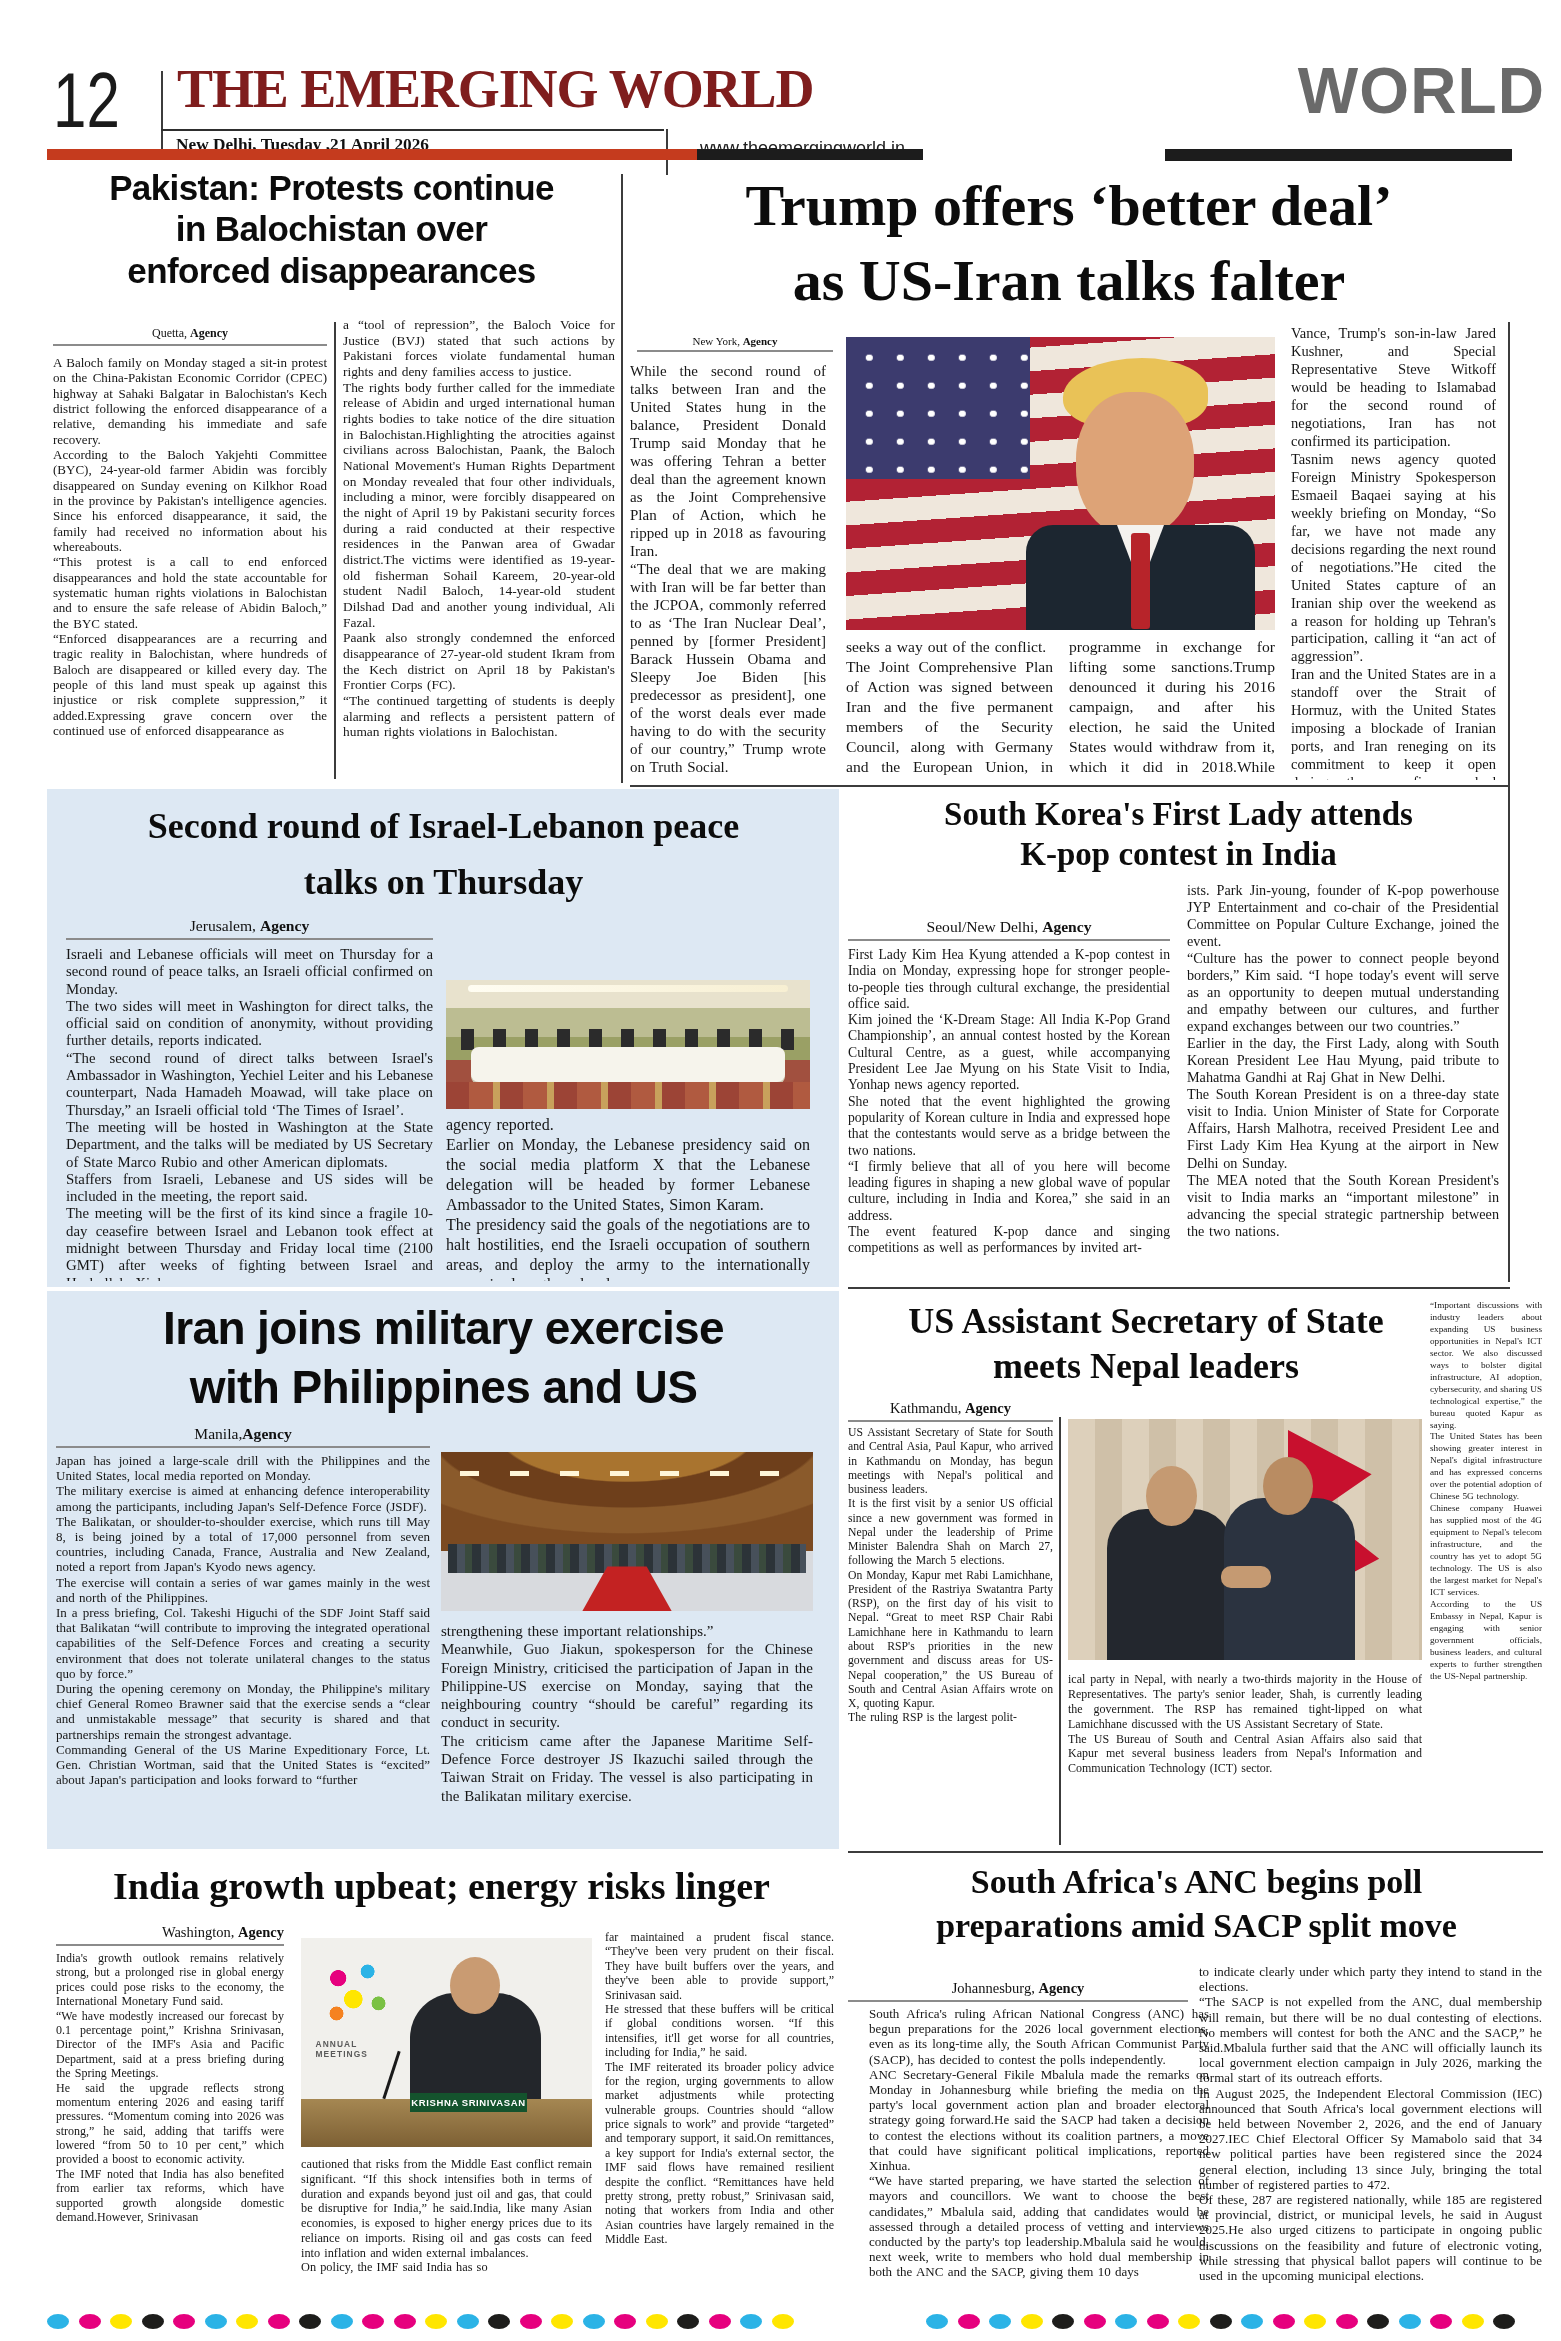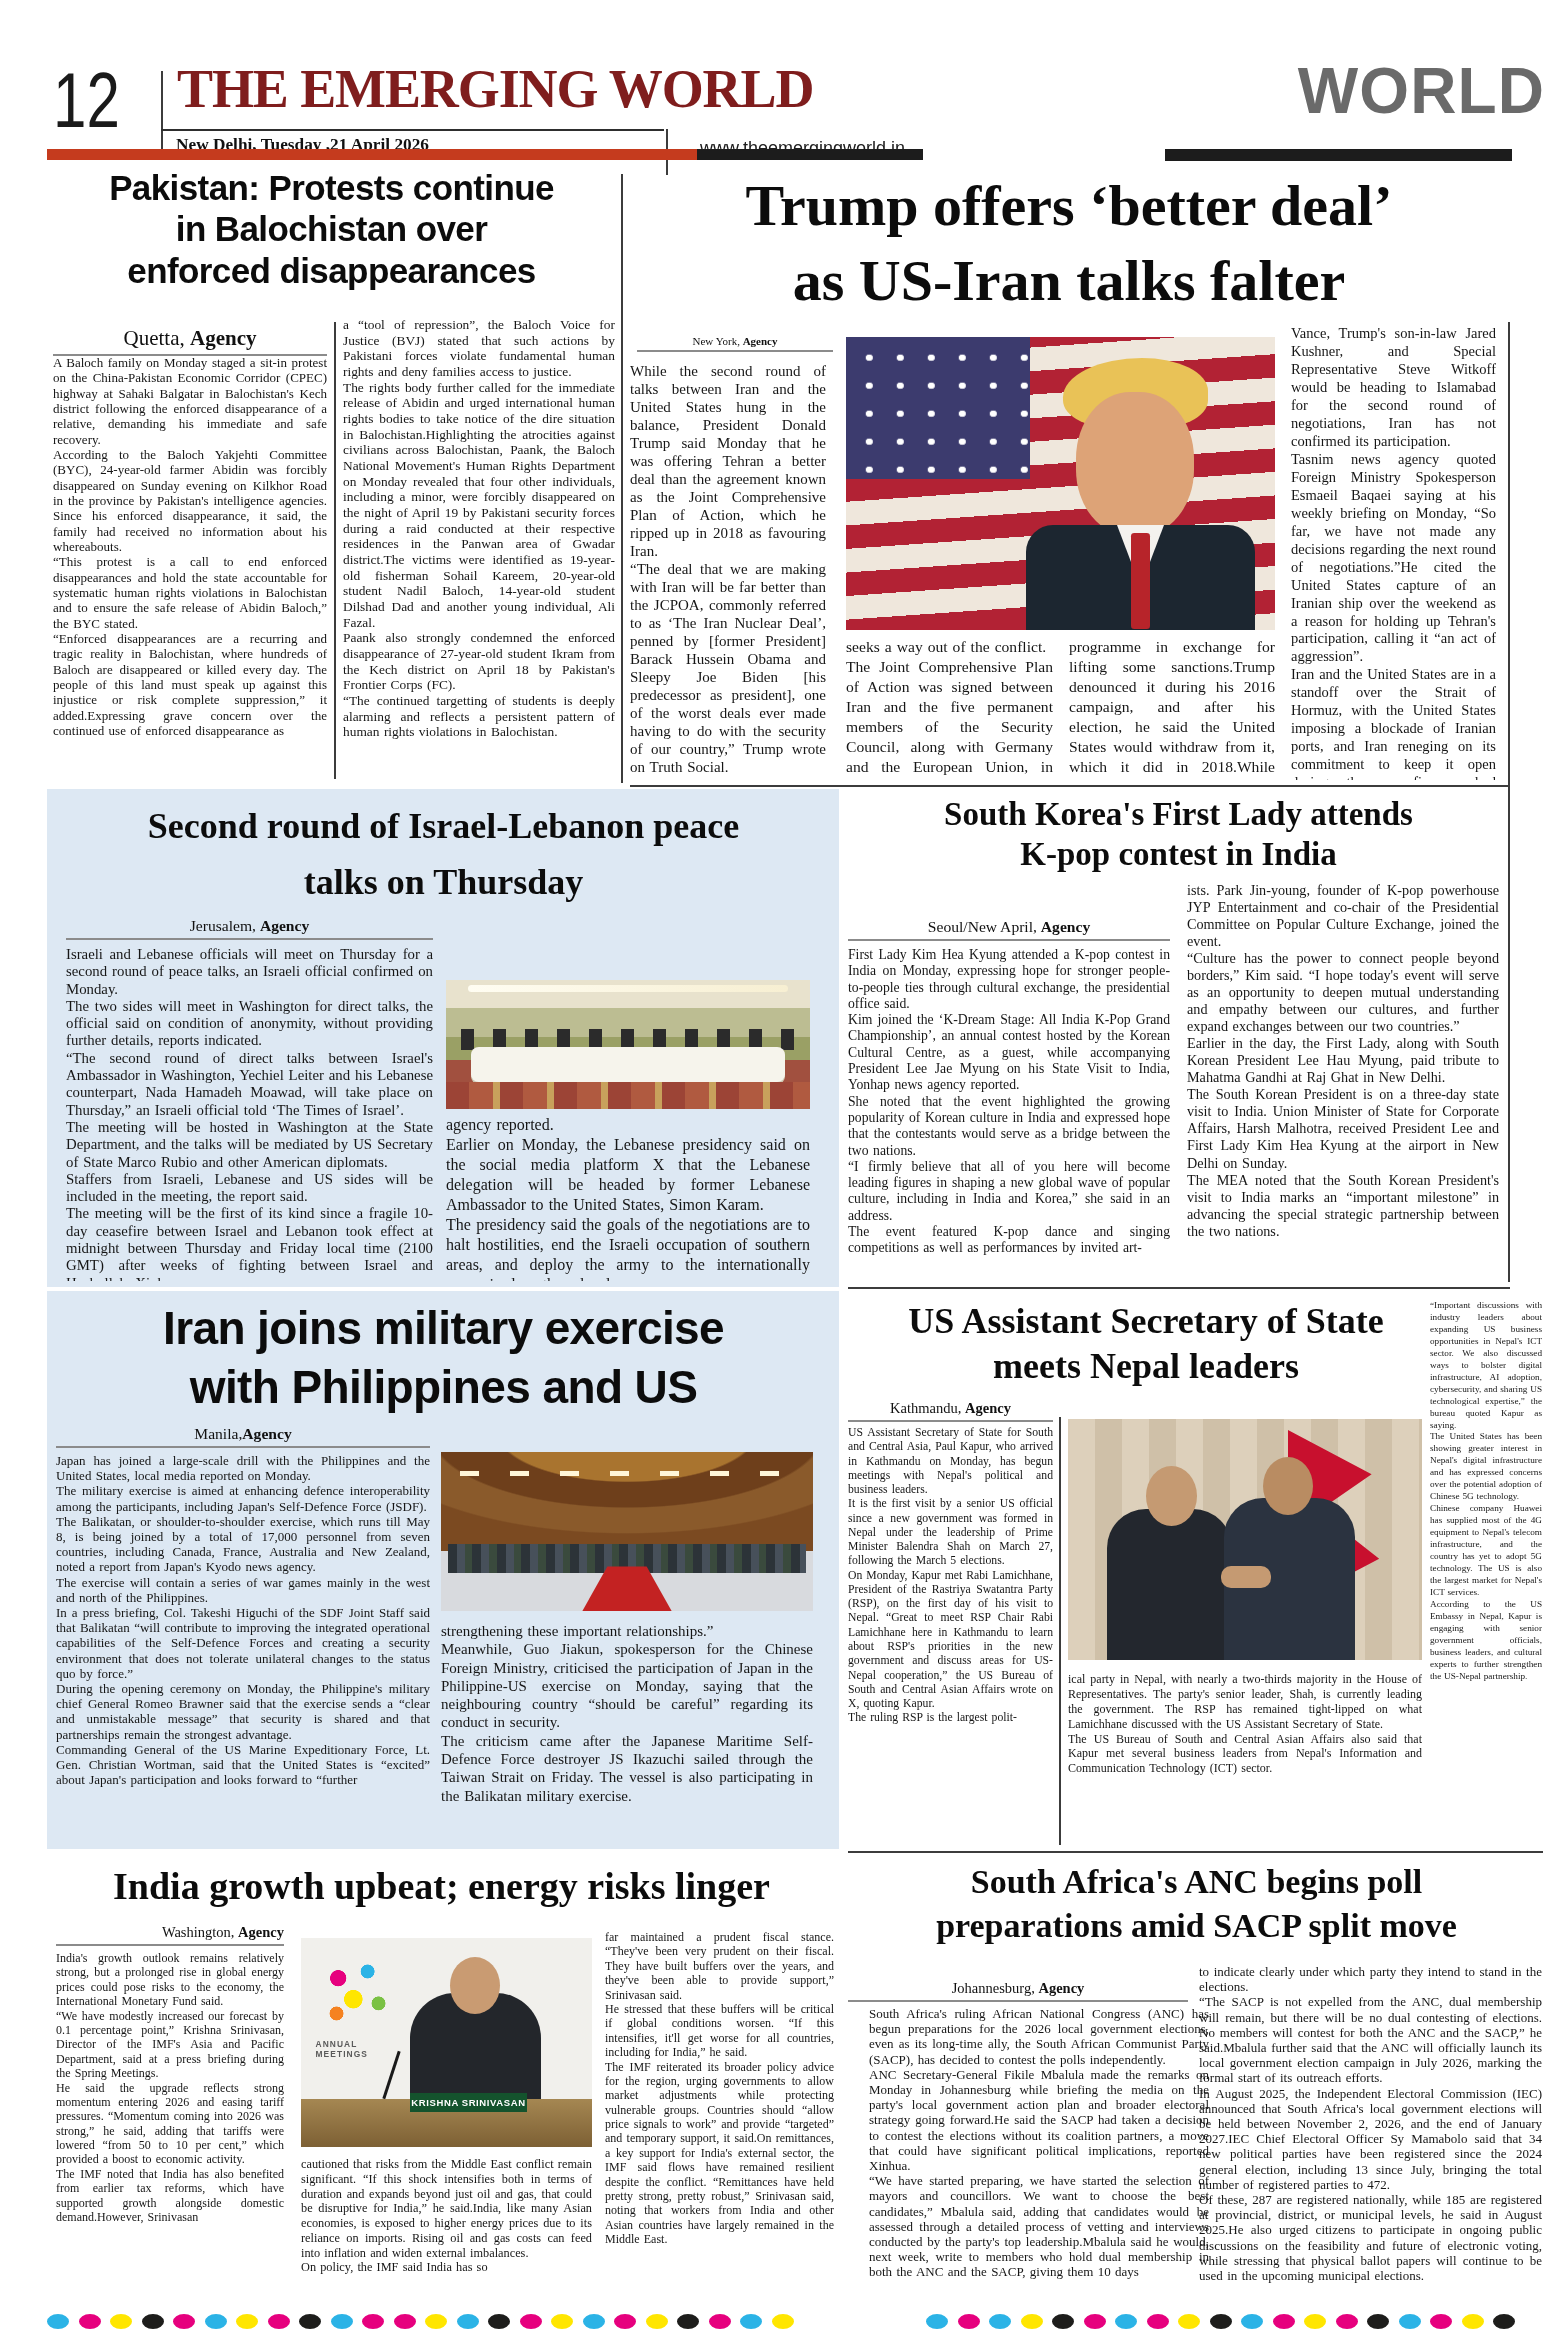--- a/index.html
+++ b/index.html
@@ -28,21 +28,21 @@
 <div class="abs sans" style="left:700px;top:138px;font-size:18px;color:#1c1c1c;">www.theemergingworld.in</div>
 <div class="abs sans" style="left:1277px;top:54px;width:268px;text-align:right;font-size:64px;font-weight:bold;color:#6a6a6a;letter-spacing:1.1px;">WORLD</div>
 <div class="abs" style="left:47px;top:149px;width:650px;height:11px;background:#c53b1e;"></div>
 <div class="abs" style="left:697px;top:149px;width:226px;height:11px;background:#1c1c1c;"></div>
 <div class="abs" style="left:1165px;top:149px;width:347px;height:12.3px;background:#1c1c1c;"></div>
 
 <section>
   <h2 class="abs hl sans" style="left:47px;top:167px;width:569px;font-size:35px;line-height:1.18;margin:0;letter-spacing:-0.6px;">Pakistan: Protests continue
 in Balochistan over
 enforced disappearances</h2>
-  <div class="abs dl" style="left:53px;top:326px;width:274px;font-size:21px;">
+  <div class="abs dl" style="left:53px;top:326px;width:274px;font-size:12px;">
     <span>Quetta,</span>
     <b>Agency</b>
   </div>
   <div class="abs btxt" style="left:53px;top:355px;width:274px;height:425px;font-size:13px;line-height:1.18;">A Baloch family on Monday staged a sit-in protest on the China-Pakistan Economic Corridor (CPEC) highway at Sahaki Balgatar in Balochistan's Kech district following the enforced disappearance of a relative, demanding his immediate and safe recovery.
 According to the Baloch Yakjehti Committee (BYC), 24-year-old farmer Abidin was forcibly disappeared on Sunday evening on Kilkhor Road in the province by Pakistan's intelligence agencies. Since his enforced disappearance, it said, the family had received no information about his whereabouts.
 “This protest is a call to end enforced disappearances and hold the state accountable for systematic human rights violations in Balochistan and to ensure the safe release of Abidin Baloch,” the BYC stated.
 “Enforced disappearances are a recurring and tragic reality in Balochistan, where hundreds of Baloch are disappeared or killed every day. The people of this land must speak up against this injustice or risk complete suppression,” it added.Expressing grave concern over the continued use of enforced disappearance as</div>
   <div class="abs rule" style="left:334px;top:322px;width:1.7px;height:457px;"></div>
   <div class="abs btxt" style="left:343px;top:317px;width:272px;height:463px;font-size:13.4px;line-height:1.17;">a “tool of repression”, the Baloch Voice for Justice (BVJ) stated that such actions by Pakistani forces violate fundamental human rights and deny families access to justice.
 The rights body further called for the immediate release of Abidin and urged international human rights bodies to take notice of the dire situation in Balochistan.Highlighting the atrocities against civilians across Balochistan, Paank, the Baloch National Movement's Human Rights Department on Monday revealed that four other individuals, including a minor, were forcibly disappeared on the night of April 19 by Pakistani security forces during a raid conducted at their respective residences in the Panwan area of Gwadar district.The victims were identified as 19-year-old fisherman Sohail Kareem, 20-year-old student Nadil Baloch, 14-year-old student Dilshad Dad and another young individual, Ali Fazal.
@@ -110,21 +110,21 @@
 
 <section>
   <h2 class="abs hl serif" style="left:848px;top:794px;width:661px;font-size:33px;line-height:1.22;margin:0;">South Korea's First Lady attends
 K-pop contest in India</h2>
   <div class="abs btxt" style="left:1187px;top:882px;width:312px;height:399px;font-size:14.2px;line-height:1.2;">ists. Park Jin-young, founder of K-pop powerhouse JYP Entertainment and co-chair of the Presidential Committee on Popular Culture Exchange, joined the event.
 “Culture has the power to connect people beyond borders,” Kim said. “I hope today's event will serve as an opportunity to deepen mutual understanding and empathy between our cultures, and further expand exchanges between our two countries.”
 Earlier in the day, the First Lady, along with South Korean President Lee Hau Myung, paid tribute to Mahatma Gandhi at Raj Ghat in New Delhi.
 The South Korean President is on a three-day state visit to India. Union Minister of State for Corporate Affairs, Harsh Malhotra, received President Lee and First Lady Kim Hea Kyung at the airport in New Delhi on Sunday.
 The MEA noted that the South Korean President's visit to India marks an “important milestone” in advancing the special strategic partnership between the two nations.</div>
   <div class="abs dl" style="left:848px;top:918px;width:322px;font-size:15.6px;">
-    <span>Seoul/New April,</span>
+    <span>Seoul/New Delhi,</span>
     <b>Agency</b>
   </div>
   <div class="abs btxt" style="left:848px;top:947px;width:322px;height:333px;font-size:13.7px;line-height:1.19;">First Lady Kim Hea Kyung attended a K-pop contest in India on Monday, expressing hope for stronger people-to-people ties through cultural exchange, the presidential office said.
 Kim joined the ‘K-Dream Stage: All India K-Pop Grand Championship’, an annual contest hosted by the Korean Cultural Centre, as a guest, while accompanying President Lee Jae Myung on his State Visit to India, Yonhap news agency reported.
 She noted that the event highlighted the growing popularity of Korean culture in India and expressed hope that the contestants would serve as a bridge between the two nations.
 “I firmly believe that all of you here will become leading figures in shaping a new global wave of popular culture, including in India and Korea,” she said in an address.
 The event featured K-pop dance and singing competitions as well as performances by invited art-</div>
 </section>
 <div class="abs rule" style="left:848px;top:1287px;width:662px;height:1.7px;"></div>
 

